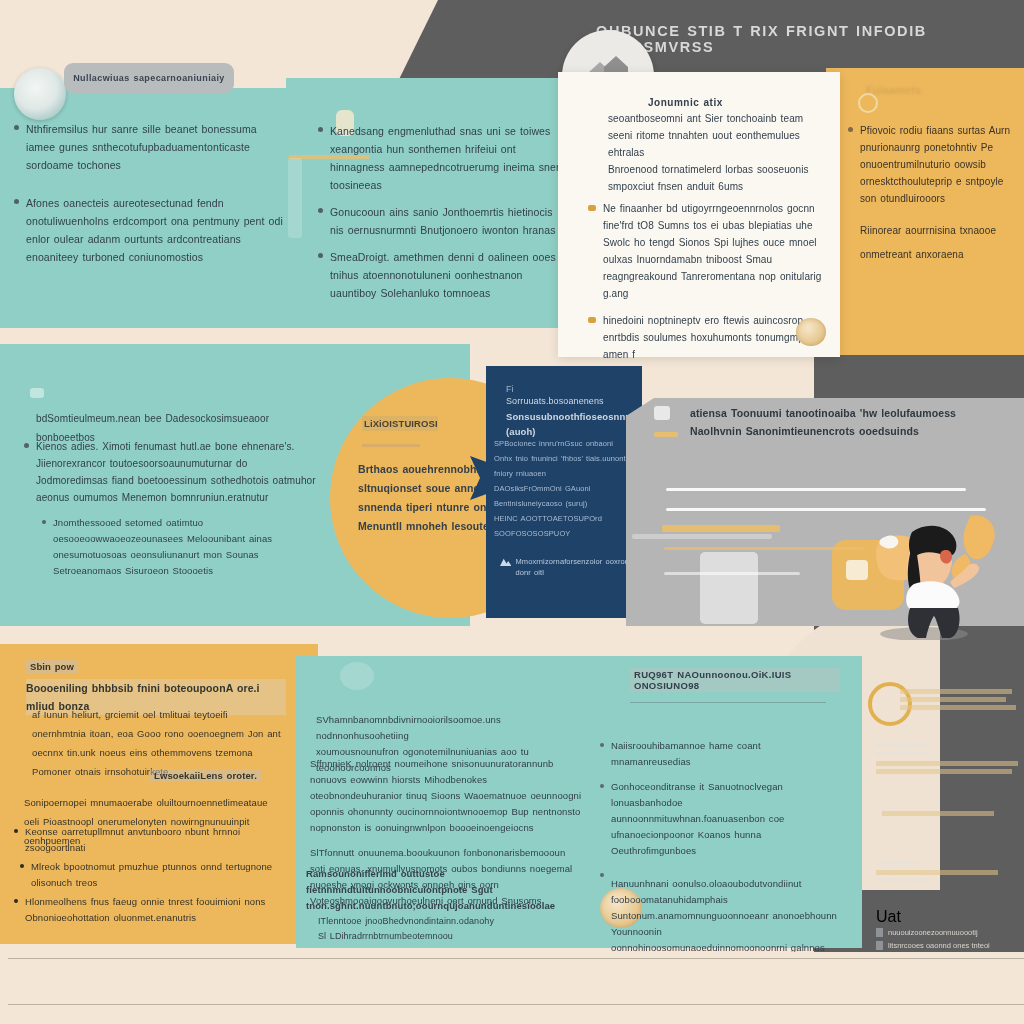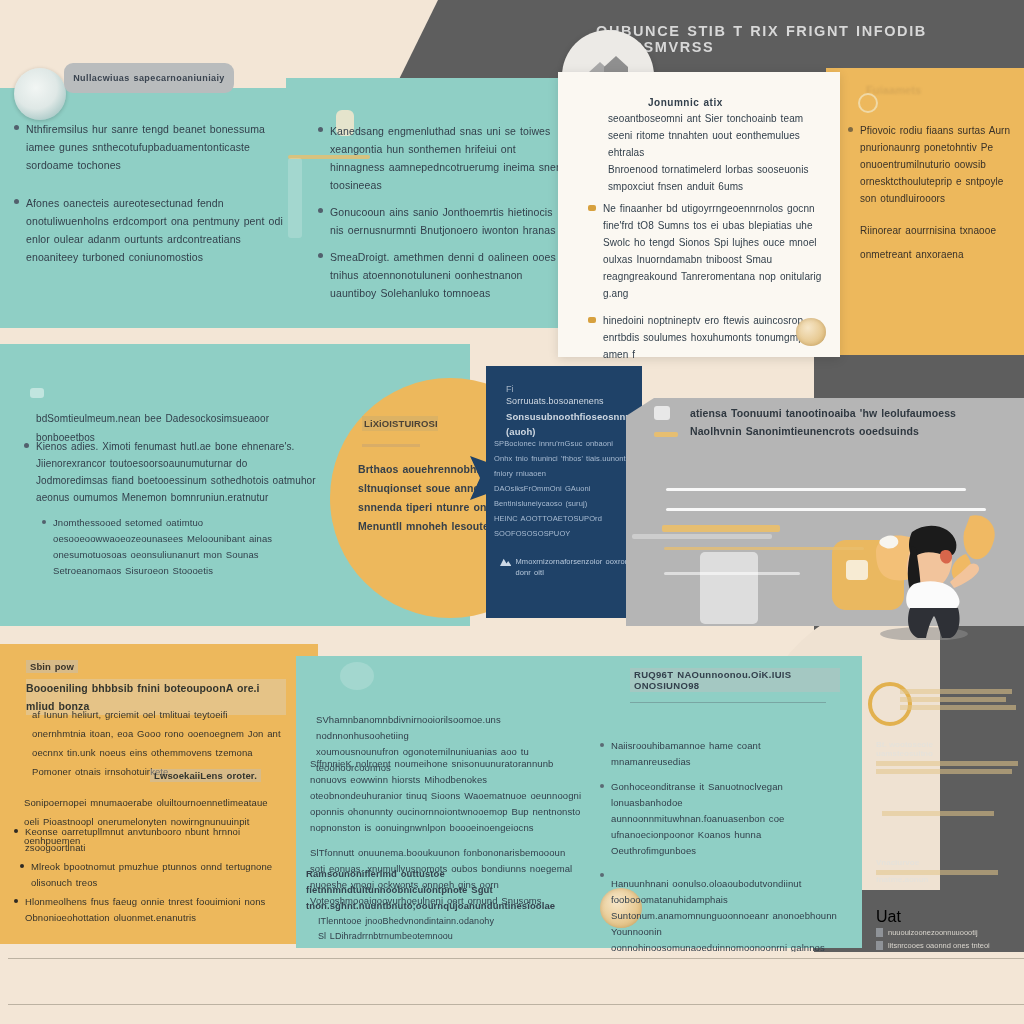--- a/index.html
+++ b/index.html
@@ -196,21 +196,21 @@
 
   <div id="badge-tl-circle"></div>
 
   <div id="pill-tl">
     <span class="ptext">Nullacwiuas sapecarnoaniuniaiy</span>
   </div>
 
   <div class="block" style="left:14px;top:120px;width:272px;">
     <div class="bullet-row">
       <span class="dot"></span>
-      <span class="ptext bul-txt" style="font-size:10.5px;line-height:18px;">Nthfiremsilus hur sanre tengd beanet bonessuma iamee gunes snthecotufupbaduamentonticaste sordoame tochones</span>
+      <span class="ptext bul-txt" style="font-size:10.5px;line-height:18px;">Nthfiremsilus hur sanre sille beanet bonessuma iamee gunes snthecotufupbaduamentonticaste sordoame tochones</span>
     </div>
     <div class="bullet-row" style="margin-top:20px;">
       <span class="dot"></span>
       <span class="ptext bul-txt" style="font-size:10.5px;line-height:18px;">Afones oanecteis aureotesectunad fendn onotuliwuenholns erdcomport ona pentmuny pent odi enlor oulear adanm ourtunts ardcontreatians enoaniteey turboned coniunomostios</span>
     </div>
   </div>
 
   <div class="panel p-teal" id="panel-tm"></div>
 
   <div class="small-ghost-circle" style="left:336px;top:110px;width:18px;height:26px;background:rgba(245,232,205,.85);border-radius:6px;"></div>

